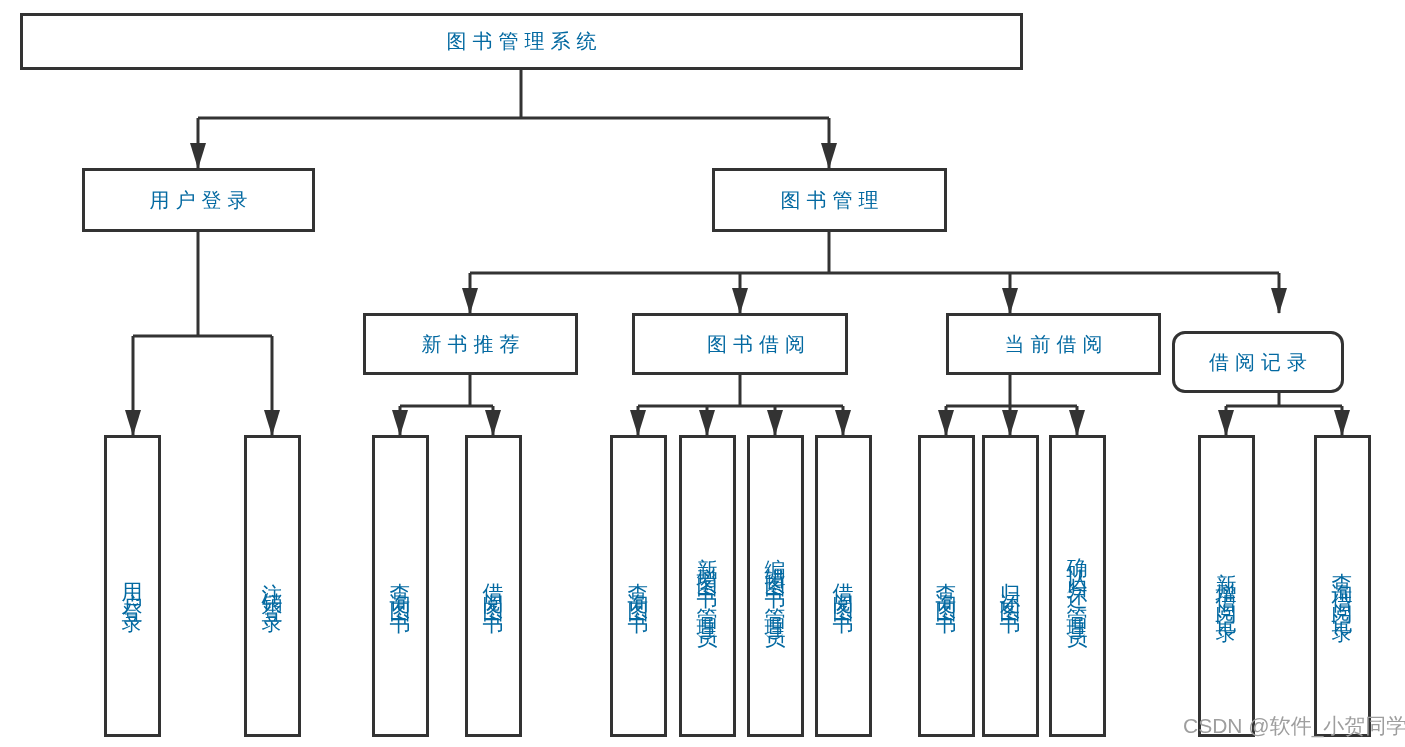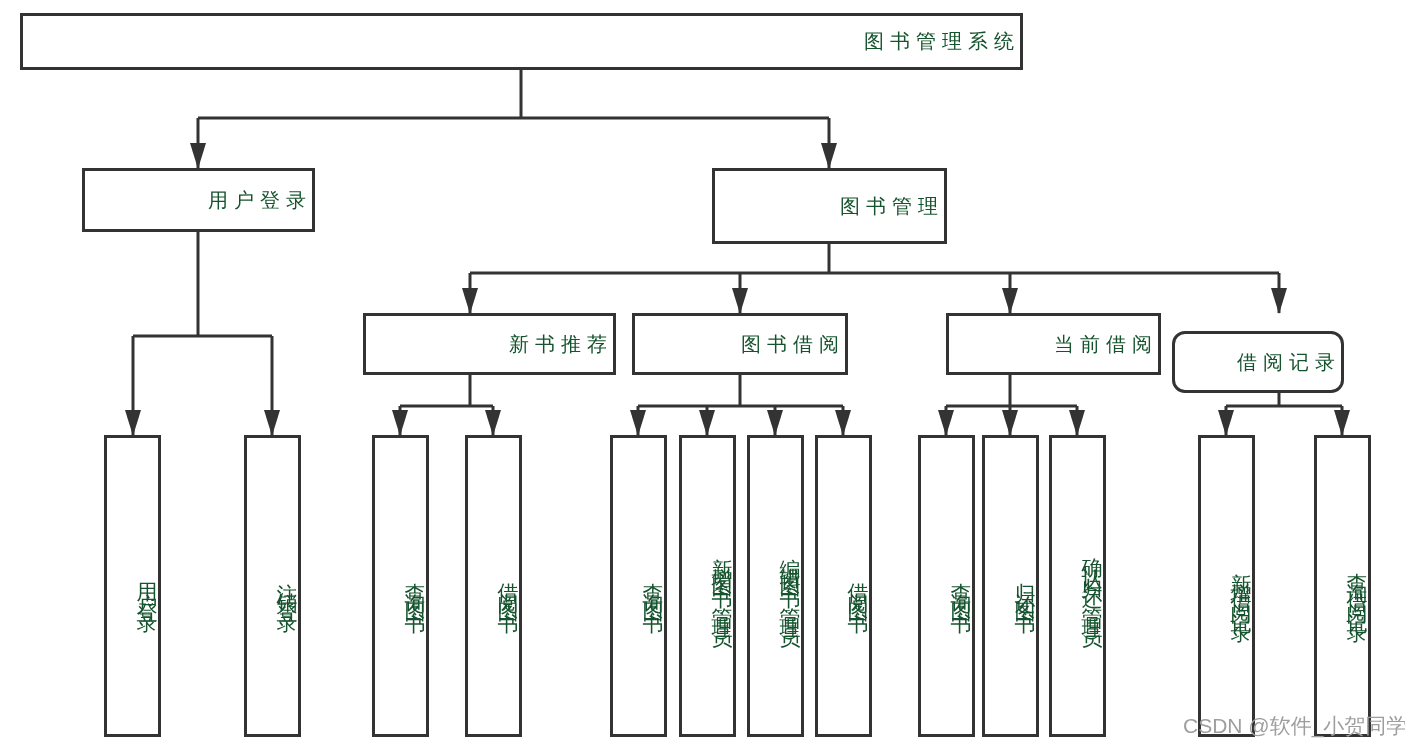--- a/index.html
+++ b/index.html
@@ -16,23 +16,23 @@
     left: 0; top: 0;
     z-index: 1;
   }
   .node {
     position: absolute;
     box-sizing: border-box;
     border: 3px solid #333333;
     background: #ffffff;
     display: flex;
     align-items: center;
-    justify-content: flex-end;
+    justify-content: center;
     z-index: 2;
-    color: #14532d;
+    color: #0369a1;
   }
   .hlabel {
     font-size: 20px;
     letter-spacing: 6px;
     text-indent: 6px; 
     white-space: nowrap;
   }
   .leaf { top: 435px; width: 57px; height: 302px; }
   .vlabel {
     writing-mode: vertical-rl;
@@ -107,25 +107,25 @@
     </g>
   </svg>
 
   <div class="node" style="left:20px; top:13px; width:1003px; height:57px;">
     <span class="hlabel">图书管理系统</span>
   </div>
 
   <div class="node" style="left:82px; top:168px; width:233px; height:64px;">
     <span class="hlabel">用户登录</span>
   </div>
-  <div class="node" style="left:712px; top:168px; width:235px; height:76px;">
+  <div class="node" style="left:712px; top:168px; width:235px; height:64px;">
     <span class="hlabel">图书管理</span>
   </div>
 
-  <div class="node" style="left:363px; top:313px; width:253px; height:62px;">
+  <div class="node" style="left:363px; top:313px; width:215px; height:62px;">
     <span class="hlabel">新书推荐</span>
   </div>
   <div class="node" style="left:632px; top:313px; width:216px; height:62px;padding-left:32px;">
     <span class="hlabel">图书借阅</span>
   </div>
   <div class="node" style="left:903px; top:313px; width:215px; height:62px;margin-left:43px;">
     <span class="hlabel">当前借阅</span>
   </div>
   <div class="node" style="left:1172px; top:331px; width:172px; height:62px;border-radius:13px;">
     <span class="hlabel">借阅记录</span>

